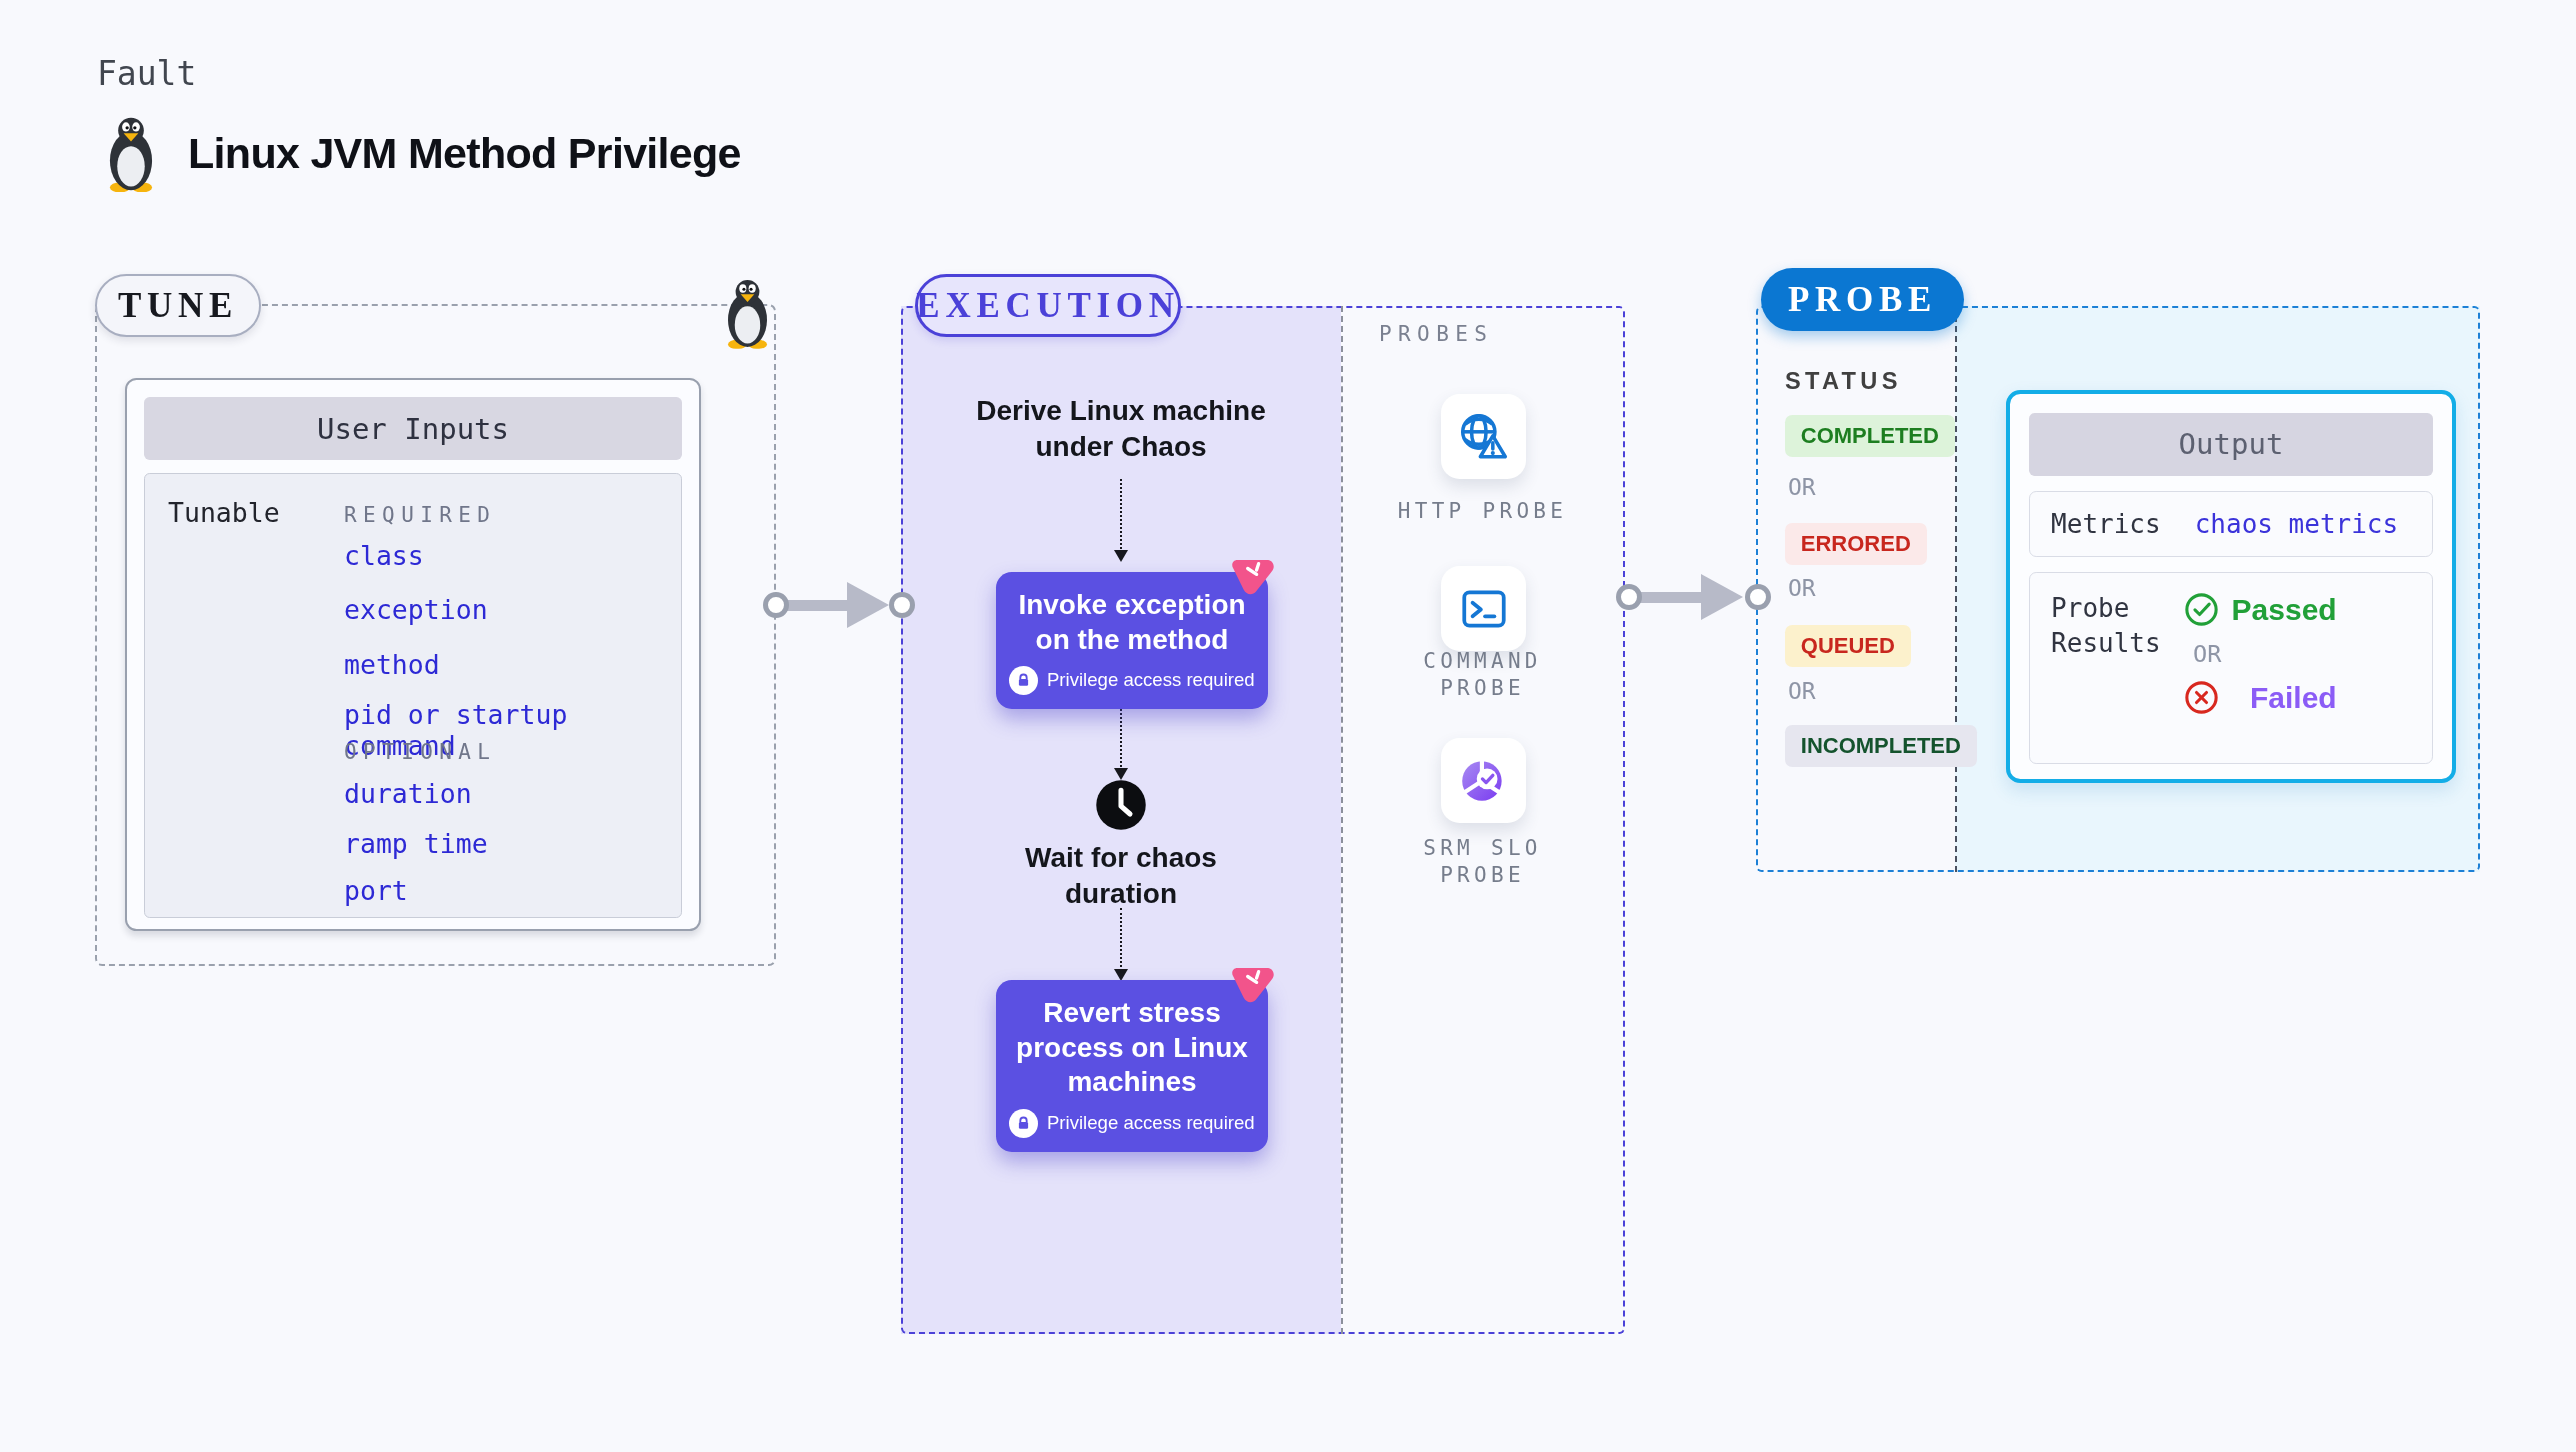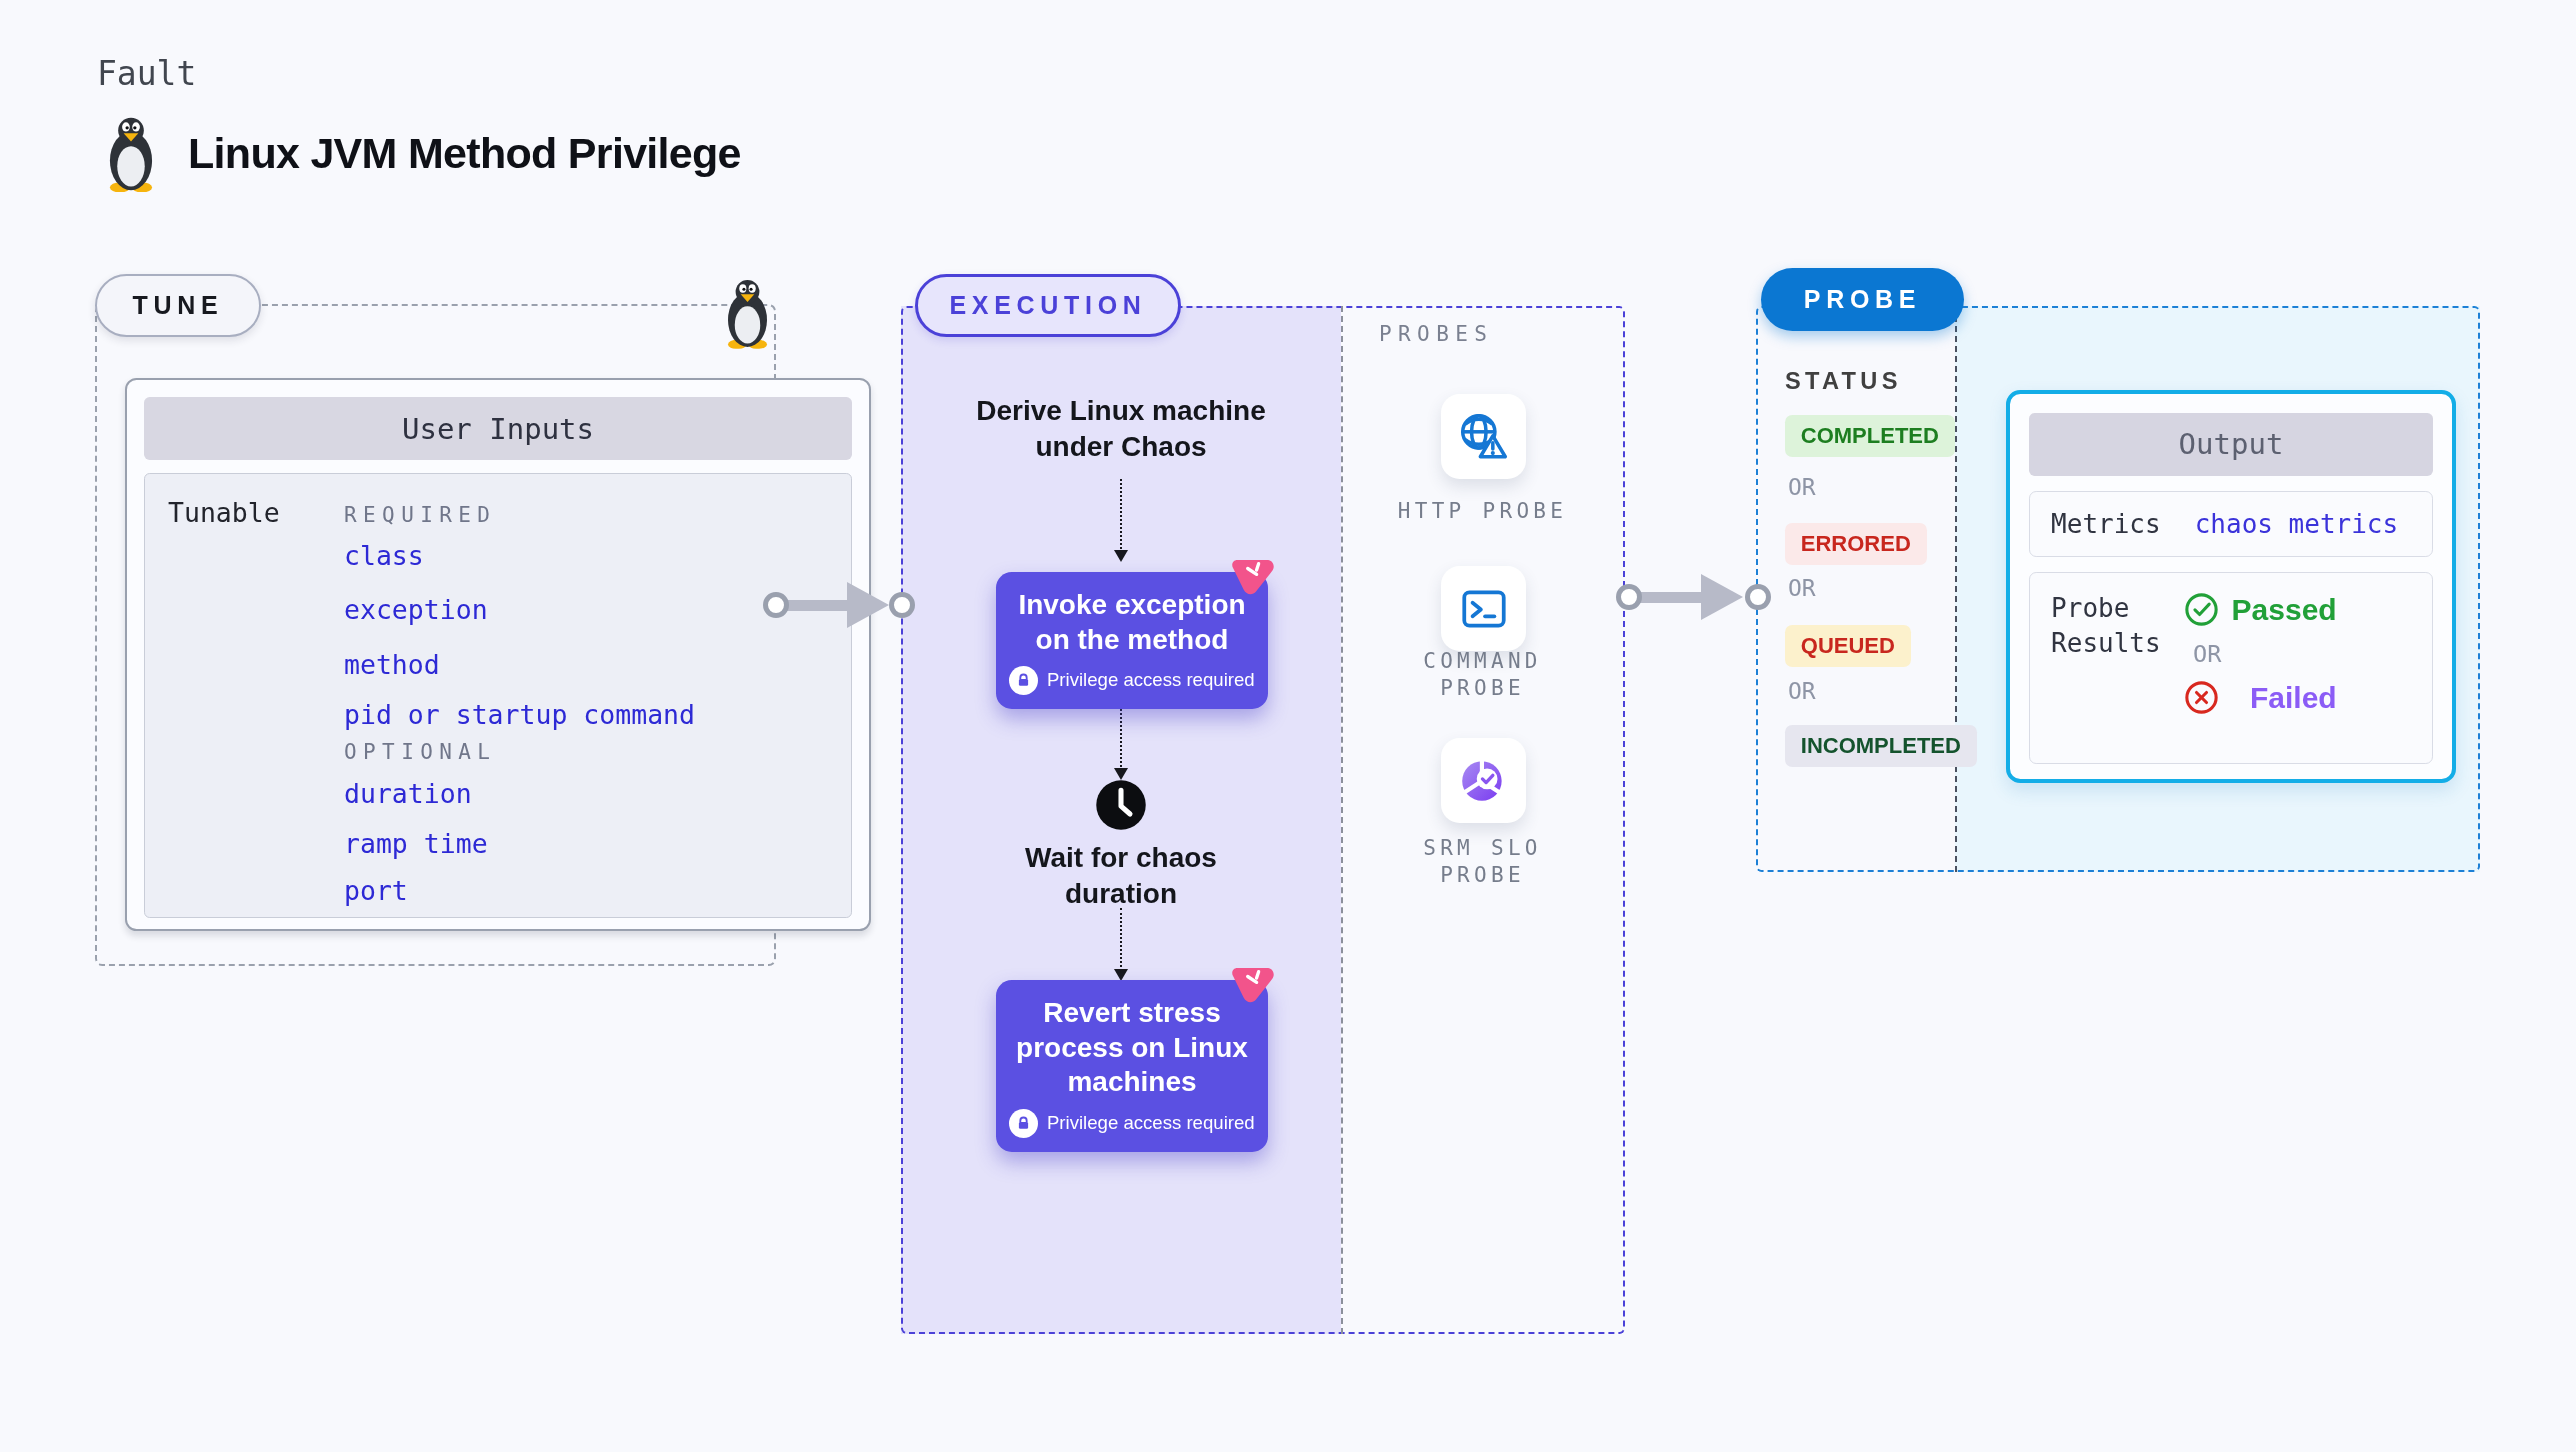--- a/index.html
+++ b/index.html
@@ -8,21 +8,21 @@
 
   
   .fault-kicker{position:absolute;left:97px;top:54px;font-family:"DejaVu Sans Mono",monospace;
     font-size:33px;color:#41464f;}
   .title-row{position:absolute;left:100px;top:115px;display:flex;align-items:center;gap:26px;}
   .title-penguin{width:62px;height:77px;}
   .page-title{font-size:43px;font-weight:700;color:#0f1117;letter-spacing:-0.7px;}
 
   
   .pill{position:absolute;display:flex;align-items:center;justify-content:center;
-    font-family:Liberation Sans, sans-serif;font-weight:700;font-size:25px;letter-spacing:5.7px;
+    font-family:Liberation Serif, serif;font-weight:700;font-size:35px;letter-spacing:5.7px;
     border-radius:36px;z-index:6;box-sizing:border-box;}
   .pill-tune{left:95px;top:274px;width:166px;height:63px;background:#f4f5fa;
     border:2.9px solid #a8aec0;color:#17191f;box-shadow:0 3.6px 8.6px rgba(30,35,60,.12);}
   .pill-exec{left:915px;top:274px;width:266px;height:63px;background:#e7e5fc;
     border:3.6px solid #4b41d8;color:#4b41d8;box-shadow:0 3.6px 8.6px rgba(60,50,200,.15);}
   .pill-result{left:1761px;top:268px;width:203px;height:63px;background:#0b77d2;color:#ffffff;
     box-shadow:0 5.7px 13px rgba(11,119,210,.35);}
 
   
   .tune-box{position:absolute;left:95px;top:304px;width:677px;height:658px;
@@ -33,21 +33,21 @@
   .probes-divider{position:absolute;left:1341px;top:306px;height:1028px;width:0;
     border-left:2.9px dashed #8b909b;z-index:1;}
   .result-fill{position:absolute;left:1955px;top:306px;width:525px;height:566px;background:#e9f6fd;z-index:0;}
   .result-box{position:absolute;left:1756px;top:306px;width:724px;height:566px;
     border:2.9px dashed #1d80d6;border-radius:5.7px;z-index:1;box-sizing:border-box;}
   .result-divider{position:absolute;left:1955px;top:306px;height:566px;width:0;
     border-left:2.1px dashed #4a5160;z-index:1;}
   .corner-penguin{position:absolute;left:719px;top:277px;width:57px;height:72px;z-index:6;}
 
   
-  .ui-card{position:absolute;left:125px;top:378px;width:746px;height:553px;background:#fbfcff;
+  .ui-card{position:absolute;left:125px;top:378px;width:576px;height:553px;background:#fbfcff;
     border:2.9px solid #99a0ae;border-radius:11.5px;box-shadow:0 4.3px 7.2px rgba(30,35,60,.14);z-index:3;box-sizing:border-box;}
   .ui-header{position:absolute;left:17px;top:17px;right:17px;height:63px;background:#d8d7e2;border-radius:5.7px;
     display:flex;align-items:center;justify-content:center;font-family:"DejaVu Sans Mono",monospace;
     font-size:29px;color:#2e3140;}
   .ui-body{position:absolute;left:17px;top:93px;right:17px;height:443px;background:#edeff6;
     border:1.4px solid #c9cdd8;border-radius:5.7px;}
   .tunable-label{position:absolute;left:23px;top:23px;font-family:"DejaVu Sans Mono",monospace;
     font-size:26.5px;color:#22242c;}
   .sec-label{position:absolute;left:199px;font-family:"DejaVu Sans Mono",monospace;
     font-size:21px;letter-spacing:6.4px;color:#70768a;}

